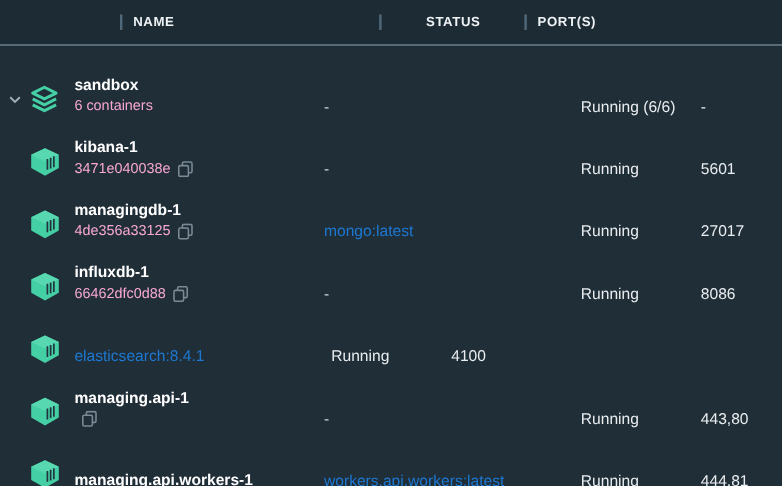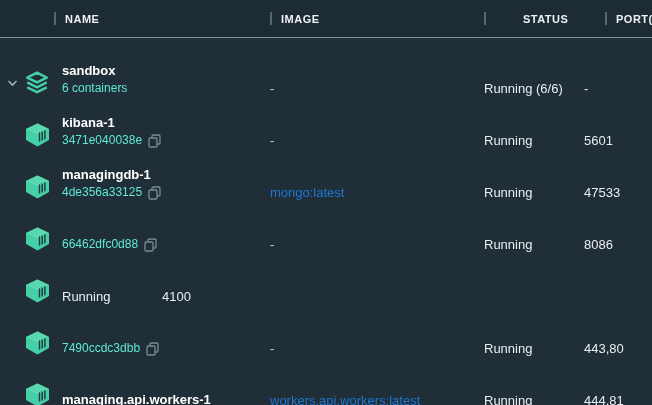--- a/index.html
+++ b/index.html
@@ -12,20 +12,21 @@
     overflow:hidden;
     position:relative;
   }
   
   .thead {
     height:38px;
     background:#1d2b35;
     display:flex;
     align-items:center;
     border-bottom:1px solid #7d95a3;
+    padding-left:46px;
   }
   .hcell {
     display:flex; align-items:center;
     font-size:11px; font-weight:bold;
     letter-spacing:.5px;
     color:#eef2f4;
     white-space:nowrap;
   }
   .hbar { width:2px; height:13px; background:#50697a; margin-right:9px; flex:none; }
   .sp-expand { width:54px; flex:none; }
@@ -44,42 +45,38 @@
     width:62px; flex:none;
     display:flex; align-items:center;
     padding-left:7px;
   }
   .chev { width:17px; flex:none; display:flex; align-items:center; }
   .chev.hidden { visibility:hidden; }
   .icon { display:flex; align-items:center; }
   .c-name { width:208px; flex:none; overflow:hidden; }
   .nm { font-size:13px; font-weight:bold; color:#ffffff; line-height:17px; white-space:nowrap; }
   .sb { display:flex; align-items:center; margin-top:2px; }
-  .sbtext { font-size:12px; color:#5eead4; line-height:15px; white-space:nowrap; }
+  .sbtext { font-size:12px; color:#f9a8d4; line-height:15px; white-space:nowrap; }
   .copy { margin-left:6px; display:flex; align-items:center; cursor:pointer; }
   .c-image { width:214px; flex:none; font-size:13px; color:#cdd6db; white-space:nowrap; overflow:hidden; }
   .c-image .link { color:#1d78d2; cursor:pointer; }
   .c-status { width:100px; flex:none; font-size:13px; color:#e9edef; white-space:nowrap; }
   .c-ports { flex:1; font-size:13px; color:#e9edef; white-space:nowrap; }
 </style>
 </head>
 <body>
 
 <div class="app">
 
   <div class="thead">
     <div class="sp-expand"></div>
     <div class="hcell w-name">
       <span class="hbar"></span>
       <span>NAME</span>
     </div>
-    <div class="hcell w-image">
-      <span class="hbar"></span>
-      <span>IMAGE</span>
-    </div>
     <div class="hcell w-status">
       <span class="hbar"></span>
       <span>STATUS</span>
     </div>
     <div class="hcell w-ports">
       <span class="hbar"></span>
       <span>PORT(S)</span>
     </div>
   </div>
 
@@ -188,45 +185,46 @@
               <rect x="4" y="1" width="8" height="9" rx="1.2" fill="none" stroke="#7a8b95" stroke-width="1.3"></rect>
               <rect x="1" y="4" width="8" height="9" rx="1.2" fill="#202e38" stroke="#7a8b95" stroke-width="1.3"></rect>
             </svg>
           </span>
         </div>
       </div>
       <div class="c-image">
         <span class="imgtext link">mongo:latest</span>
       </div>
       <div class="c-status">Running</div>
-      <div class="c-ports">47533</div>
-    </div>
-      <div class="row">
-      <div class="c-expand">
-        <span class="chev hidden">
-          <svg width="11" height="8" viewBox="0 0 11 8">
-              <polyline points="1.5,2 5.5,6 9.5,2" fill="none" stroke="#9fb0ba" stroke-width="1.6"></polyline>
-            </svg>
-        </span>
-
-        <span class="icon ic-cube">
-          <svg width="27" height="26" viewBox="0 0 27 26">
-            <g>
-              <polygon points="13.5,1.5 25,7 25,18 13.5,24.5 2,18 2,7" fill="#45cfa4"></polygon>
-              <polygon points="13.5,1.5 25,7 13.5,12.5 2,7" fill="#57d8b0"></polygon>
-              <g stroke="#223340" stroke-width="1.4">
-                <line x1="15.5" y1="10.5" x2="15.5" y2="19.5"></line>
-                <line x1="18.2" y1="9.4" x2="18.2" y2="18.4"></line>
-                <line x1="20.9" y1="8.3" x2="20.9" y2="17.3"></line>
-              </g>
-            </g>
-          </svg>
-        </span>
-      </div>
-      <div class="c-name">
+      <div class="c-ports">27017</div>
+    </div>
+      <div class="row">
+      <div class="c-expand">
+        <span class="chev hidden">
+          <svg width="11" height="8" viewBox="0 0 11 8">
+              <polyline points="1.5,2 5.5,6 9.5,2" fill="none" stroke="#9fb0ba" stroke-width="1.6"></polyline>
+            </svg>
+        </span>
+
+        <span class="icon ic-cube">
+          <svg width="27" height="26" viewBox="0 0 27 26">
+            <g>
+              <polygon points="13.5,1.5 25,7 25,18 13.5,24.5 2,18 2,7" fill="#45cfa4"></polygon>
+              <polygon points="13.5,1.5 25,7 13.5,12.5 2,7" fill="#57d8b0"></polygon>
+              <g stroke="#223340" stroke-width="1.4">
+                <line x1="15.5" y1="10.5" x2="15.5" y2="19.5"></line>
+                <line x1="18.2" y1="9.4" x2="18.2" y2="18.4"></line>
+                <line x1="20.9" y1="8.3" x2="20.9" y2="17.3"></line>
+              </g>
+            </g>
+          </svg>
+        </span>
+      </div>
+      <div class="c-name">
+        <div class="nm">influxdb-1</div>
         <div class="sb">
           <span class="sbtext">66462dfc0d88</span>
           <span class="copy">
             <svg width="13" height="14" viewBox="0 0 13 14">
               <g fill="none" stroke="#76macaque" stroke-width="1.3"></g>
               <rect x="4" y="1" width="8" height="9" rx="1.2" fill="none" stroke="#7a8b95" stroke-width="1.3"></rect>
               <rect x="1" y="4" width="8" height="9" rx="1.2" fill="#202e38" stroke="#7a8b95" stroke-width="1.3"></rect>
             </svg>
           </span>
         </div>
@@ -252,20 +250,23 @@
               <polygon points="13.5,1.5 25,7 13.5,12.5 2,7" fill="#57d8b0"></polygon>
               <g stroke="#223340" stroke-width="1.4">
                 <line x1="15.5" y1="10.5" x2="15.5" y2="19.5"></line>
                 <line x1="18.2" y1="9.4" x2="18.2" y2="18.4"></line>
                 <line x1="20.9" y1="8.3" x2="20.9" y2="17.3"></line>
               </g>
             </g>
           </svg>
         </span>
       </div>
+      <div class="c-image">
+        <span class="imgtext link">elasticsearch:8.4.1</span>
+      </div>
       <div class="c-status">Running</div>
       <div class="c-ports">4100</div>
     </div>
       <div class="row">
       <div class="c-expand">
         <span class="chev hidden">
           <svg width="11" height="8" viewBox="0 0 11 8">
               <polyline points="1.5,2 5.5,6 9.5,2" fill="none" stroke="#9fb0ba" stroke-width="1.6"></polyline>
             </svg>
         </span>
@@ -278,22 +279,22 @@
               <g stroke="#223340" stroke-width="1.4">
                 <line x1="15.5" y1="10.5" x2="15.5" y2="19.5"></line>
                 <line x1="18.2" y1="9.4" x2="18.2" y2="18.4"></line>
                 <line x1="20.9" y1="8.3" x2="20.9" y2="17.3"></line>
               </g>
             </g>
           </svg>
         </span>
       </div>
       <div class="c-name">
-        <div class="sb">
-          <span class="sbtext">7490ccdc3dbb</span>
+        <div class="nm">managing.api-1</div>
+        <div class="sb">
           <span class="copy">
             <svg width="13" height="14" viewBox="0 0 13 14">
               <g fill="none" stroke="#76macaque" stroke-width="1.3"></g>
               <rect x="4" y="1" width="8" height="9" rx="1.2" fill="none" stroke="#7a8b95" stroke-width="1.3"></rect>
               <rect x="1" y="4" width="8" height="9" rx="1.2" fill="#202e38" stroke="#7a8b95" stroke-width="1.3"></rect>
             </svg>
           </span>
         </div>
       </div>
       <div class="c-image">

